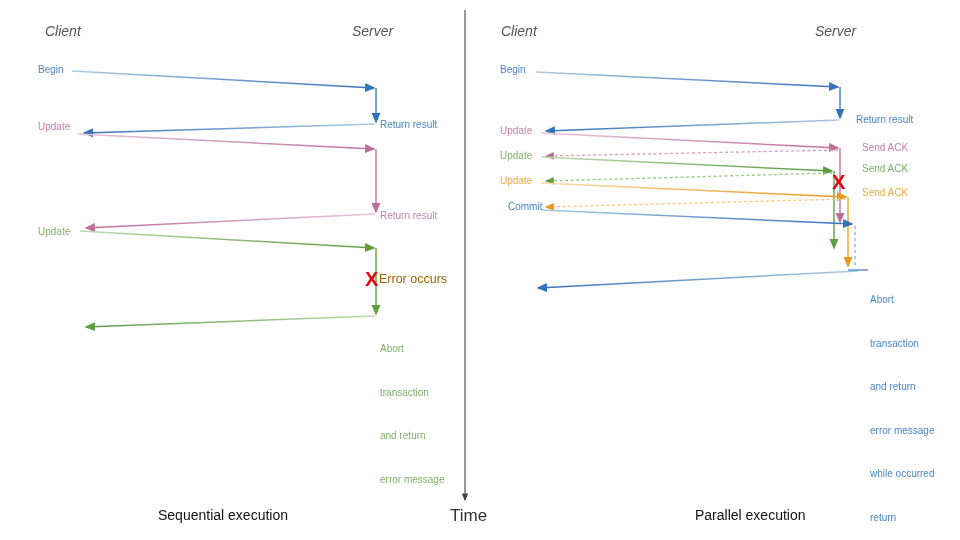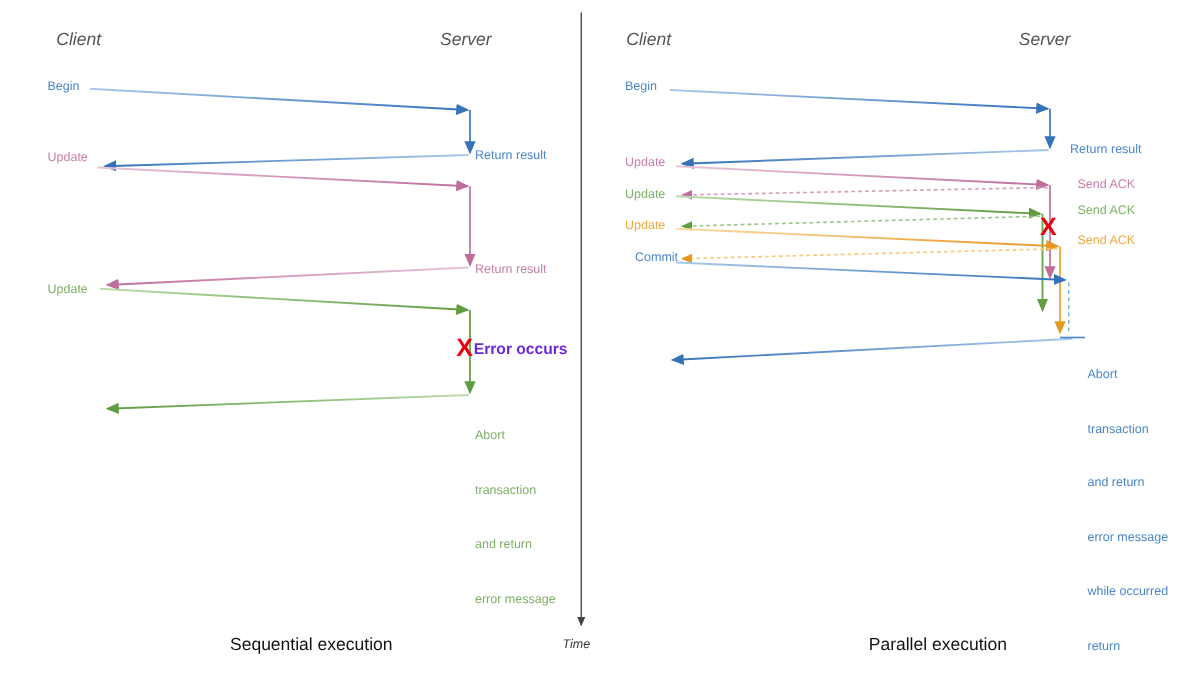--- a/index.html
+++ b/index.html
@@ -3,22 +3,22 @@
 <meta charset="utf-8">
 <style>
   html,body{margin:0;padding:0;background:#ffffff;}
   body{width:960px;height:540px;overflow:hidden;
        font-family:"Liberation Sans","DejaVu Sans",sans-serif;}
   #stage{position:relative;width:960px;height:540px;background:#fff;}
   svg{position:absolute;top:0;left:0;width:960px;height:540px;}
   .lbl{position:absolute;font-size:10px;line-height:14px;white-space:pre;}
   .hdr{font-style:italic;font-size:14px;color:#555555;}
   .caption{font-size:14px;color:#111111;}
-  .timelbl{font-size:10px;color:#333333;font-style:italic;}
-  .errtxt{font-size:12.5px;color:#6d28d9;font-weight:bold;}
+  .timelbl{font-size:17px;color:#333333;}
+  .errtxt{font-size:12.5px;color:#a16207;}
   .xmark{font-size:20px;font-weight:bold;color:#e8000d;line-height:20px;}
   .blk{line-height:14.5px;}
 </style>
 </head>
 <body>
 
 <div id="stage">
 
   <svg viewBox="0 0 960 540">
     <defs>
@@ -140,21 +140,21 @@
     <span class="errtxt" style="position:absolute;left:14px;top:3px;white-space:pre;">Error occurs</span>
   </div>
 
   <div class="lbl blk" style="left:380px;top:313px;color:#7fb069;">
     <div>Abort</div>
     <div>transaction</div>
     <div>and return</div>
     <div>error message</div>
   </div>
 
-  <div class="lbl caption" style="left:158px;top:508px;margin-left:26px;">Sequential execution</div>
+  <div class="lbl caption" style="left:158px;top:508px;">Sequential execution</div>
 
   <div class="lbl hdr" style="left:501px;top:24px;">Client</div>
   <div class="lbl hdr" style="left:815px;top:24px;">Server</div>
 
   <div class="lbl" style="left:500px;top:63px;color:#4a86c8;">Begin</div>
   <div class="lbl" style="left:500px;top:124px;color:#c97fa8;">Update</div>
   <div class="lbl" style="left:500px;top:149px;color:#7fb069;">Update</div>
   <div class="lbl" style="left:500px;top:174px;color:#f0a93c;">Update</div>
   <div class="lbl" style="left:493px;top:200px;color:#4a86c8;margin-left:15px;">Commit</div>
 

